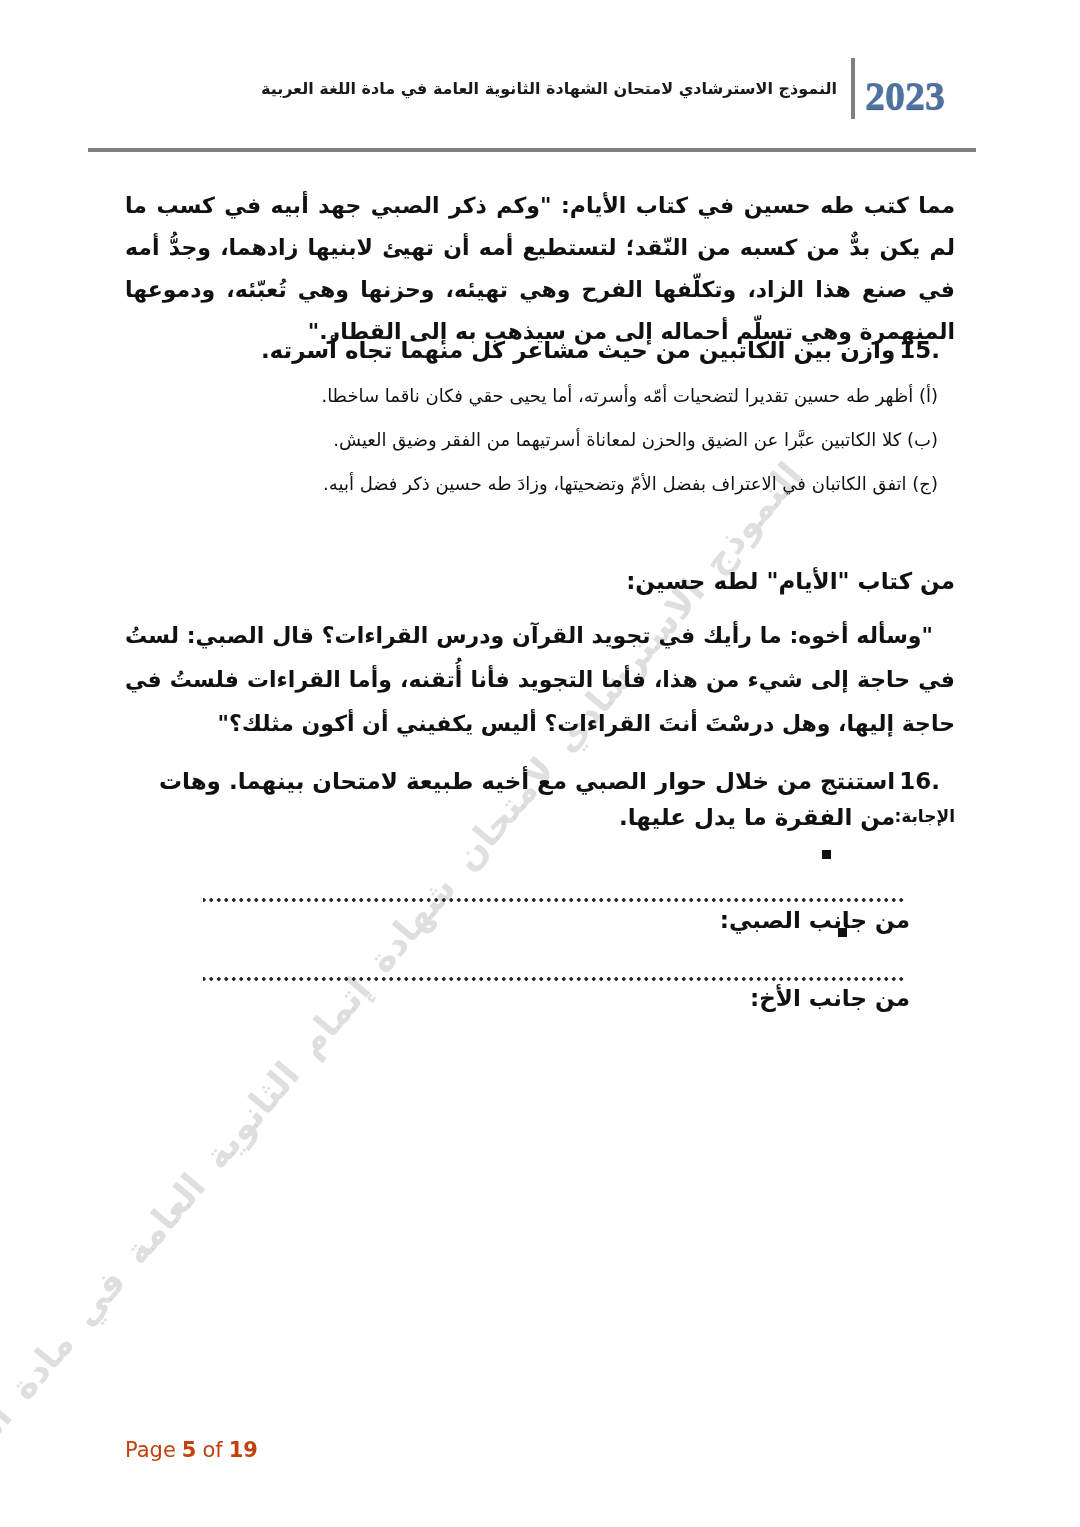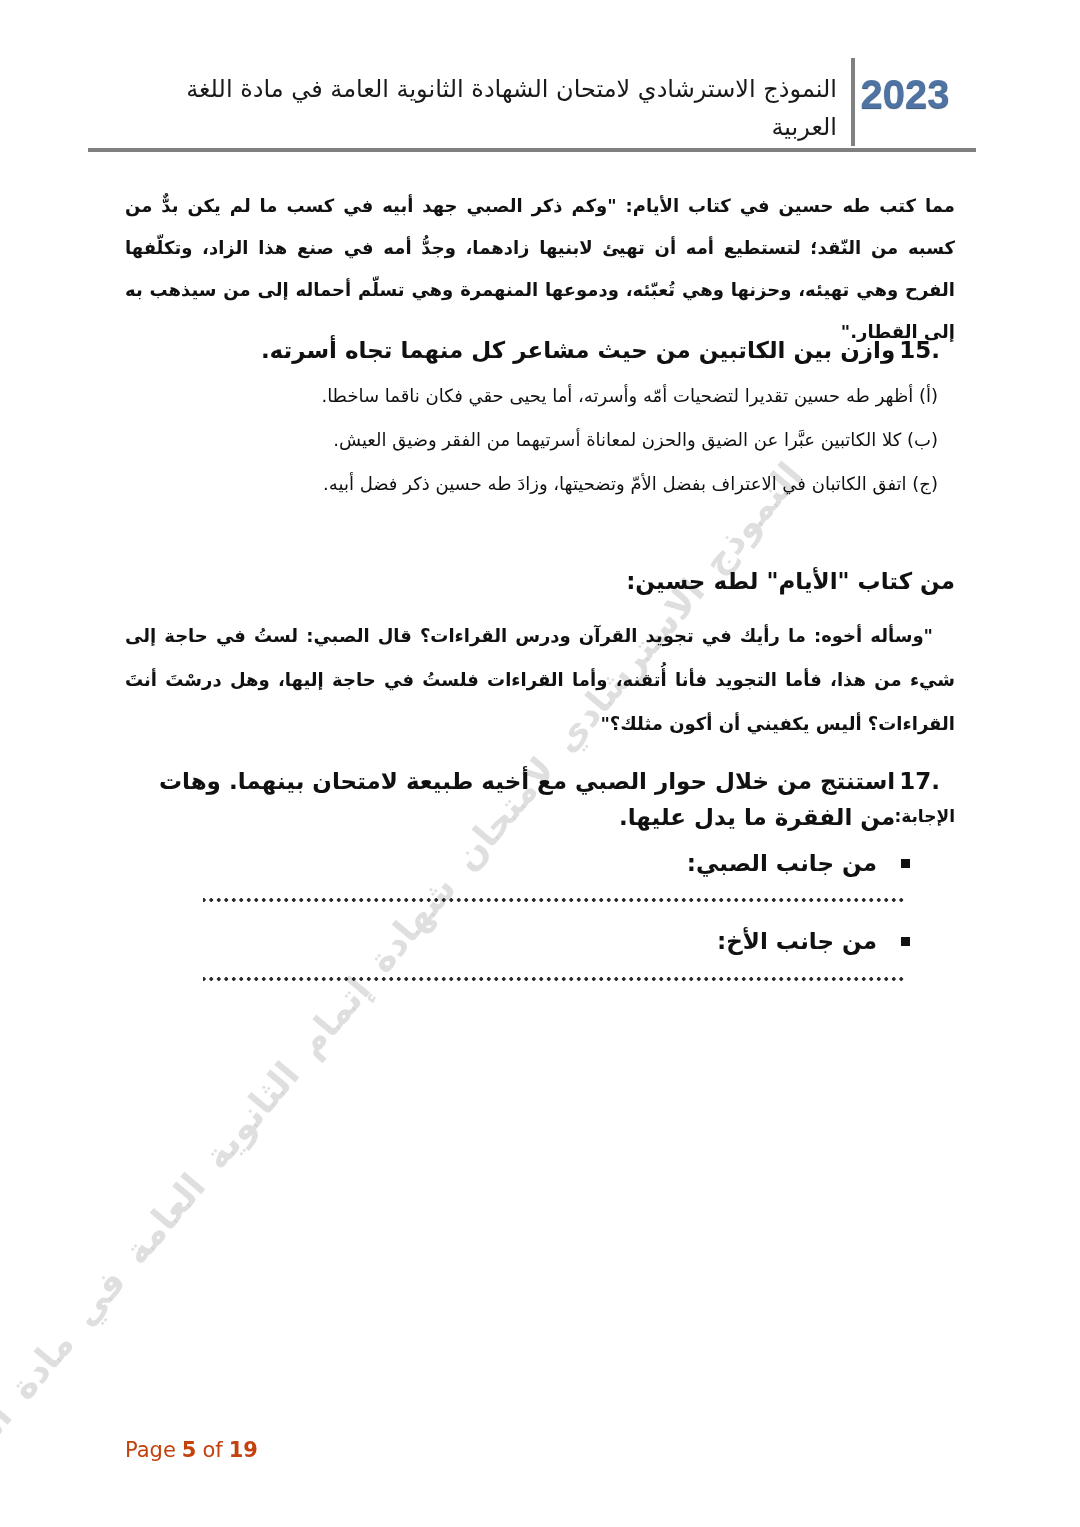--- a/index.html
+++ b/index.html
@@ -12,46 +12,46 @@
     overflow:hidden;
     color:#111;
   }
   
   .header{
     position:absolute; top:58px; right:125px; left:125px;
     display:flex; flex-direction:row; align-items:stretch;
   }
   .header-year{
     width:100px; flex:0 0 auto;
-    font-family:Liberation Sans, sans-serif;
+    font-family:Liberation Serif, serif;
     font-size:40px; font-weight:bold;
     color:#4f73a2;
     text-shadow:0 1px 1px #2e4d73;
     text-align:center;
     padding-top:14px;
     direction:ltr;
   }
   .header-divider{
     flex:0 0 auto; width:4px; background:#808080; margin-left:14px;
   }
   .header-title{
     flex:1 1 auto;
-    font-size:24px; font-weight:normal; line-height:38px;
+    font-size:16px; font-weight:bold; line-height:38px;
     text-align:right;
     padding-top:12px;
     color:#1a1a1a;
   }
   .header-rule{
     position:absolute; top:148px; left:88px; width:888px;
     border-top:4px solid #7f7f7f;
   }
   
   .para{
     position:absolute; right:125px; width:830px;
-    font-size:18px; font-weight:bold; line-height:42px;
+    font-size:22px; font-weight:bold; line-height:42px;
     text-align:justify; text-justify:inter-word;
   }
   .intro-para{ top:185px; }
   .qline{
     position:absolute; right:140px; width:815px;
     display:flex; flex-direction:row; align-items:baseline;
     font-size:23px; font-weight:bold; line-height:36px;
   }
   .q15{ top:332px; }
   .q16{ top:763px; }
@@ -70,22 +70,22 @@
     position:absolute; top:568px; right:125px;
     font-size:23px; font-weight:bold;
   }
   .passage-quote{ top:614px; line-height:44px; text-indent:22px; }
   .answer-label{
     position:absolute; top:806px; right:125px;
     font-size:17px; font-weight:bold;
   }
   .answer-item{
     position:absolute; right:170px;
-    display:flex; flex-direction:row; align-items:center;
-    font-size:23px; font-weight:bold;
+    display:flex; flex-direction:column; align-items:center;
+    font-size:23px; font-weight:bold;gap:48px;
   }
   .answer-item-1{ top:850px; }
   .answer-item-2{ top:928px; }
   .bullet-square{
     flex:0 0 auto; width:9px; height:9px; background:#111;
     margin-left:24px; display:inline-block;
   }
   .dotline{
     position:absolute; right:175px; width:702px; height:6px;
     background-image:radial-gradient(circle, #2a2a2a 1.6px, transparent 1.9px);
@@ -141,21 +141,21 @@
   <ul class="options">
     <li>(أ) أظهر طه حسين تقديرا لتضحيات أمّه وأسرته، أما يحيى حقي فكان ناقما ساخطا.</li>
     <li>(ب) كلا الكاتبين عبَّرا عن الضيق والحزن لمعاناة أسرتيهما من الفقر وضيق العيش.</li>
     <li>(ج) اتفق الكاتبان في الاعتراف بفضل الأمّ وتضحيتها، وزادَ طه حسين ذكر فضل أبيه.</li>
   </ul>
 
   <div class="passage-intro">من كتاب "الأيام" لطه حسين:</div>
   <div class="para passage-quote">"وسأله أخوه: ما رأيك في تجويد القرآن ودرس القراءات؟ قال الصبي: لستُ في حاجة إلى شيء من هذا، فأما التجويد فأنا أُتقنه، وأما القراءات فلستُ في حاجة إليها، وهل درسْتَ أنتَ القراءات؟ أليس يكفيني أن أكون مثلك؟"</div>
 
   <div class="qline q16">
-    <span class="qnum">17.</span>
+    <span class="qnum">16.</span>
     <span class="qtext">استنتج من خلال حوار الصبي مع أخيه طبيعة لامتحان بينهما. وهات من الفقرة ما يدل عليها.</span>
   </div>
 
   <div class="answer-label">الإجابة:</div>
 
   <div class="answer-item answer-item-1">
     <span class="bullet-square"></span>
     <span>من جانب الصبي:</span>
   </div>
   <div class="dotline dotline-1"></div>

